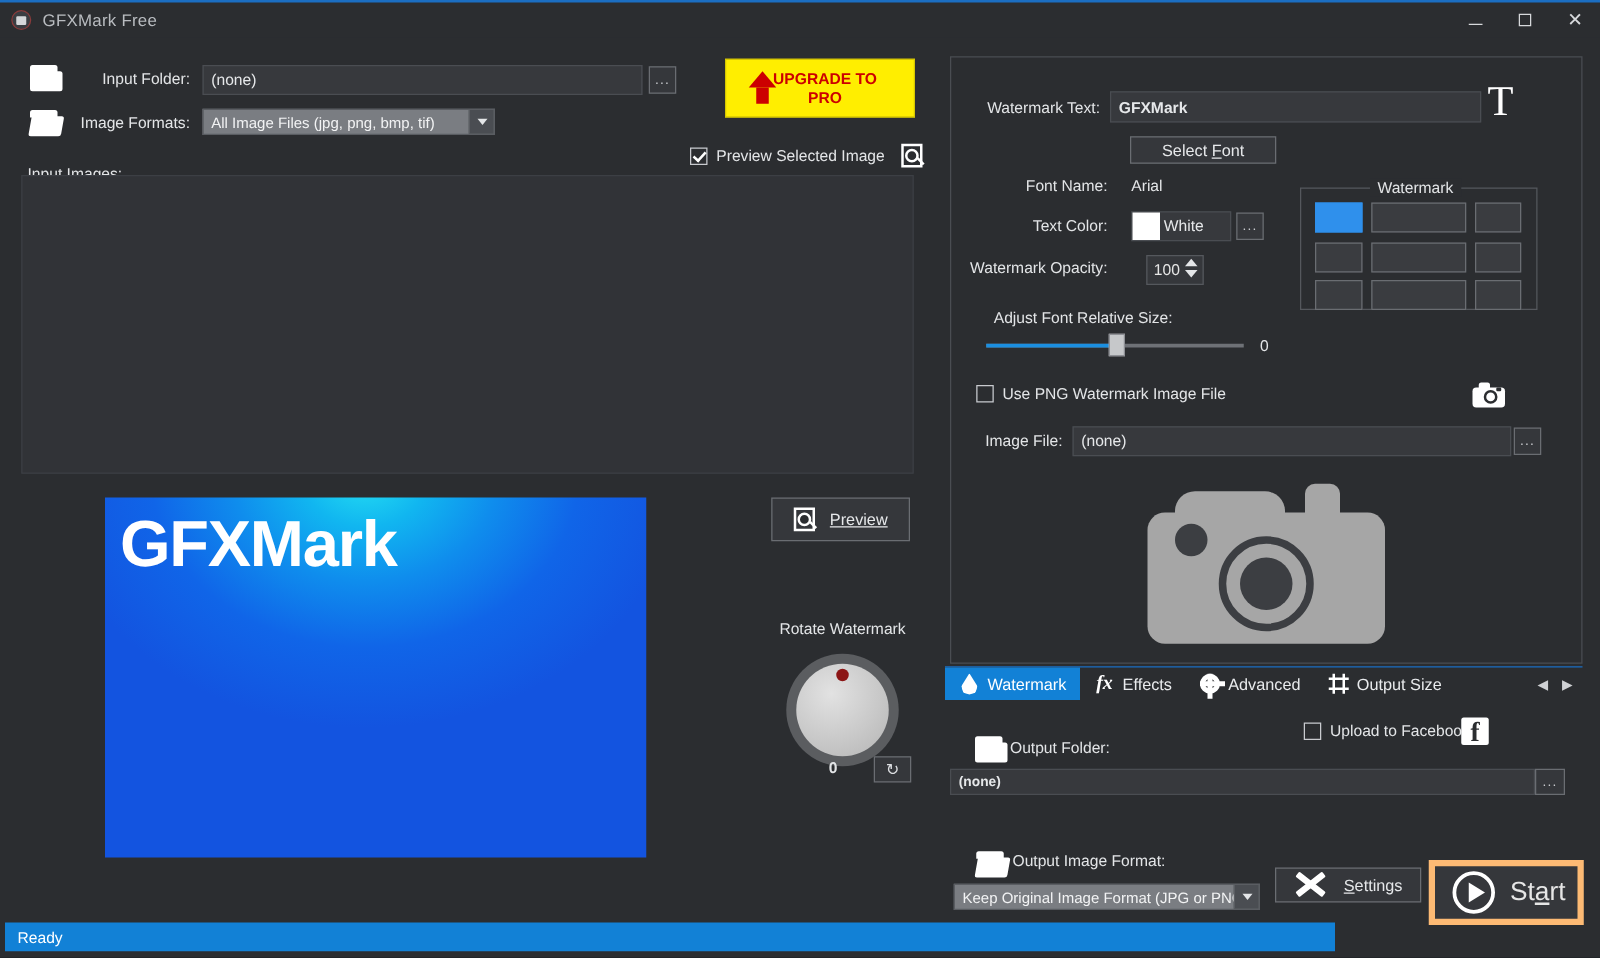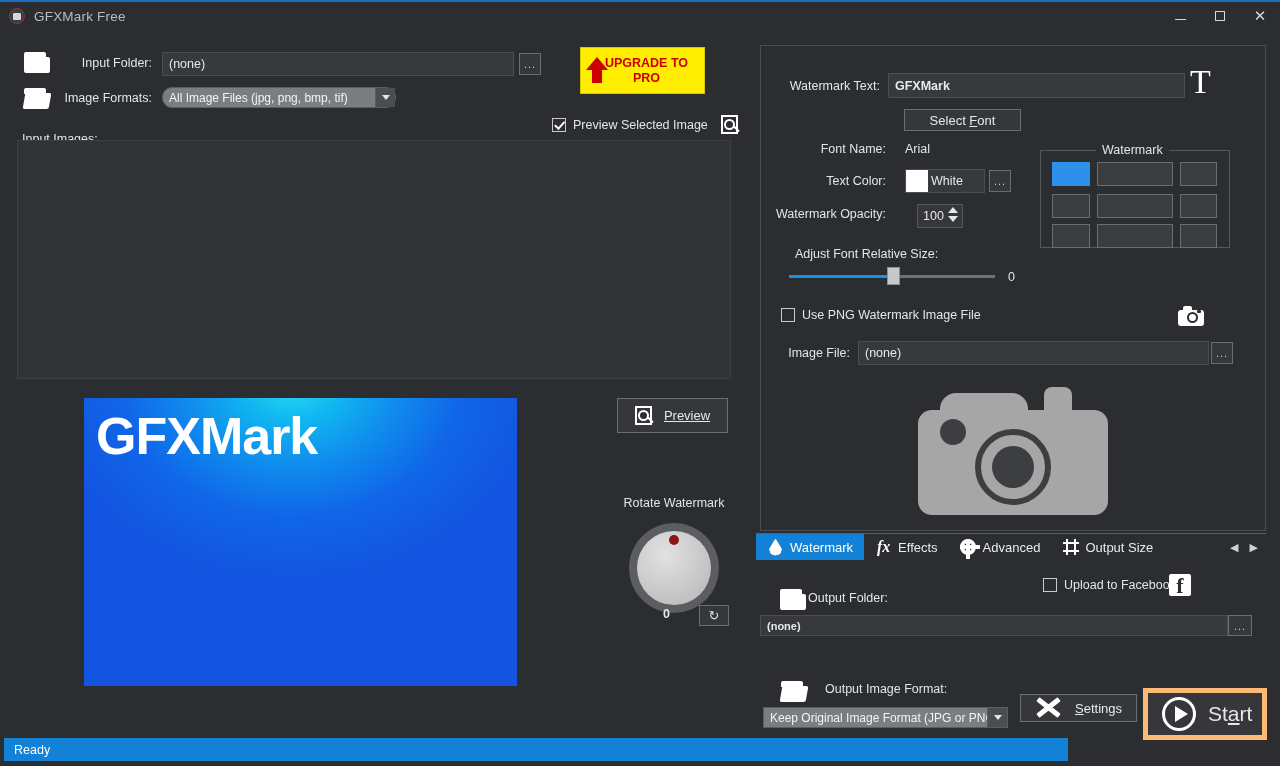--- a/index.html
+++ b/index.html
@@ -61,21 +61,21 @@
     font-size:12px; color:#f2f3f4; position:relative;
   }
   .combo .arrow {
     position:absolute; right:0; top:0; bottom:0; width:20px;
     display:flex; align-items:center; justify-content:center;
     background:#4a4d52; border-left:1px solid #5a5d62;
   }
   .combo .arrow b { width:0;height:0;border-left:4px solid transparent;border-right:4px solid transparent;border-top:5px solid #e4e6e8;}
 
   .upgrade {
-    position:absolute; left:580px; top:47px; width:125px; height:47px;
+    position:absolute; left:580px; top:47px; width:152px; height:47px;
     background:#ffee00; border:1px solid #d6c700;
     display:flex; align-items:center; justify-content:center; gap:8px;
   }
   .upgrade .uparrow { width:0;height:0; position:relative; }
   .upgrade .uparrow::before{content:"";position:absolute;left:-11px;top:-14px;width:0;height:0;
      border-left:11px solid transparent;border-right:11px solid transparent;border-bottom:13px solid #cc0000;}
   .upgrade .uparrow::after{content:"";position:absolute;left:-5px;top:-1px;width:10px;height:13px;background:#cc0000;}
   .upgrade .utxt { color:#cc0000; font-weight:bold; font-size:12.5px; text-align:center; line-height:15px;}
 
   .chk { width:14px;height:14px;border:1px solid #c9cbcf;background:#2b2d30;
@@ -237,21 +237,21 @@
   <div class="txtbox" style="position:absolute;left:162px;top:52px;width:352px;">(none)</div>
   <div class="dots-btn" style="position:absolute;left:519px;top:53px;">...</div>
 
   <div style="position:absolute;left:24px;top:88px;">
     <div class="folder-ico tilt">
         <div class="tab"></div>
         <div class="back"></div>
       </div>
   </div>
   <div class="lbl lbl-r" style="position:absolute;left:28px;top:91px;width:124px;">Image Formats:</div>
-  <div class="combo" style="position:absolute;left:162px;top:87px;width:234px;border-radius:10px;">
+  <div class="combo" style="position:absolute;left:162px;top:87px;width:234px;">
     <span>All Image Files (jpg, png, bmp, tif)</span>
     <span class="arrow">
         <b></b>
       </span>
   </div>
 
   <div class="lbl" style="position:absolute;left:22px;top:132px;">Input Images:</div>
 
   <div class="upgrade">
     <span class="uparrow"></span>
@@ -421,21 +421,21 @@
   <div class="txtbox" style="position:absolute;left:760px;top:615px;width:468px;height:21px;font-weight:bold;font-size:11px;">(none)</div>
   <div class="dots-btn" style="position:absolute;left:1228px;top:615px;height:21px;width:24px;">...</div>
 
 
   <div style="position:absolute;left:781px;top:681px;">
     <div class="folder-ico tilt">
         <div class="tab"></div>
         <div class="back"></div>
       </div>
   </div>
-  <div class="lbl" style="position:absolute;left:810px;top:682px;margin-left:15px;">Output Image Format:</div>
+  <div class="lbl" style="position:absolute;left:810px;top:682px;">Output Image Format:</div>
   <div class="combo" style="position:absolute;left:763px;top:707px;width:245px;">
     <span>Keep Original Image Format (JPG or PNG)</span>
     <span class="arrow">
         <b></b>
       </span>
   </div>
 
   <div class="btn" style="position:absolute;left:1020px;top:694px;width:117px;height:28px;gap:12px;">
     <span class="tools"></span>
     <span><span></span><u>S</u><span>ettings</span></span>

